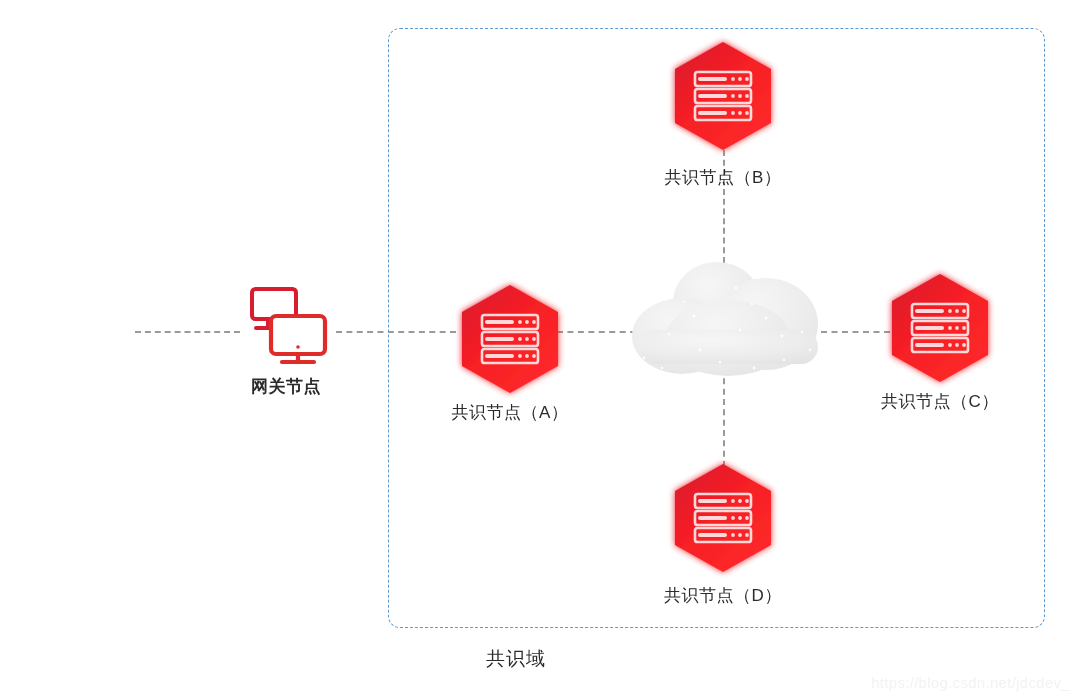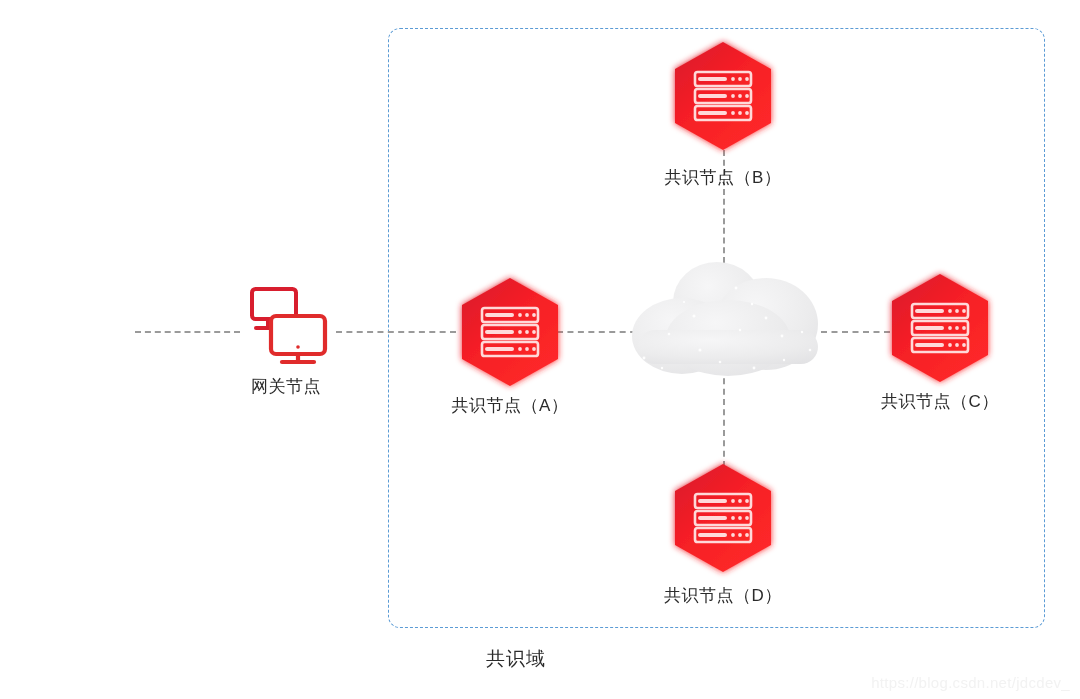--- a/index.html
+++ b/index.html
@@ -171,24 +171,24 @@
         <g fill="#ffffff" stroke="#e02b2b" stroke-width="4.2" stroke-linejoin="round" stroke-linecap="round">
           <rect x="33" y="33" width="54" height="38" rx="5"></rect>
         </g>
         <g fill="none" stroke="#e02b2b" stroke-width="4.2" stroke-linejoin="round" stroke-linecap="round">
           <line x1="60" y1="71" x2="60" y2="77"></line>
           <line x1="44" y1="79" x2="76" y2="79"></line>
         </g>
         <circle cx="60" cy="64" r="1.8" fill="#e02b2b"></circle>
       </svg>
     </div>
-    <div class="node-label" style="margin-top:6px;">网关节点</div>
-  </div>
-
-  <div class="node" style="left:432px; top:276px; width:156px;">
+    <div class="node-label" style="margin-top:6px;font-weight:bold;">网关节点</div>
+  </div>
+
+  <div class="node" style="left:432px; top:283px; width:156px;">
     <div class="hex-wrap" style="width:104px;height:112px;">
       <svg viewBox="0 0 104 112" width="104" height="112" aria-hidden="true">
         <defs>
           <linearGradient id="hexRedA" x1="0%" y1="0%" x2="85%" y2="100%">
             <stop offset="0%" stop-color="#d81e2e"></stop>
             <stop offset="45%" stop-color="#f51f25"></stop>
             <stop offset="100%" stop-color="#ff2a2a"></stop>
           </linearGradient>
           <filter id="glowA" x="-40%" y="-40%" width="180%" height="180%">
             <feGaussianBlur stdDeviation="3.2" result="b"></feGaussianBlur>

